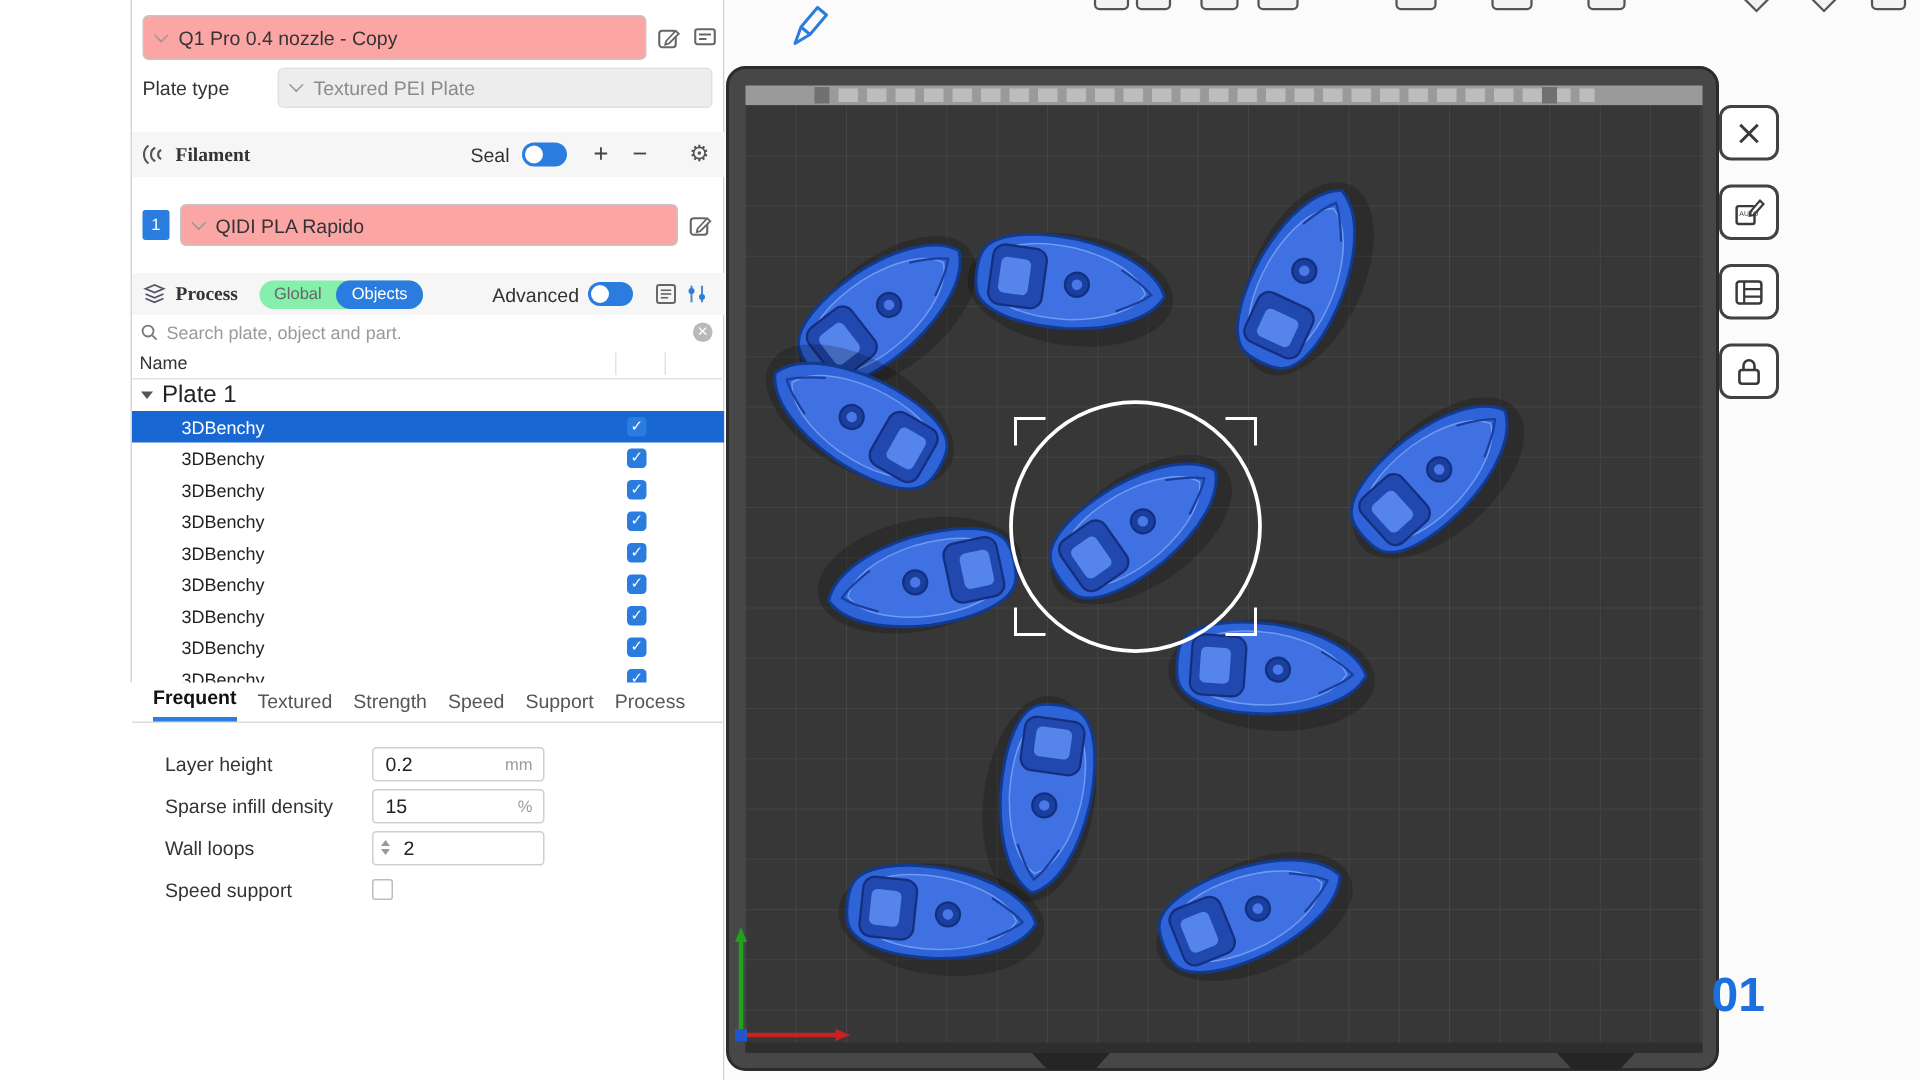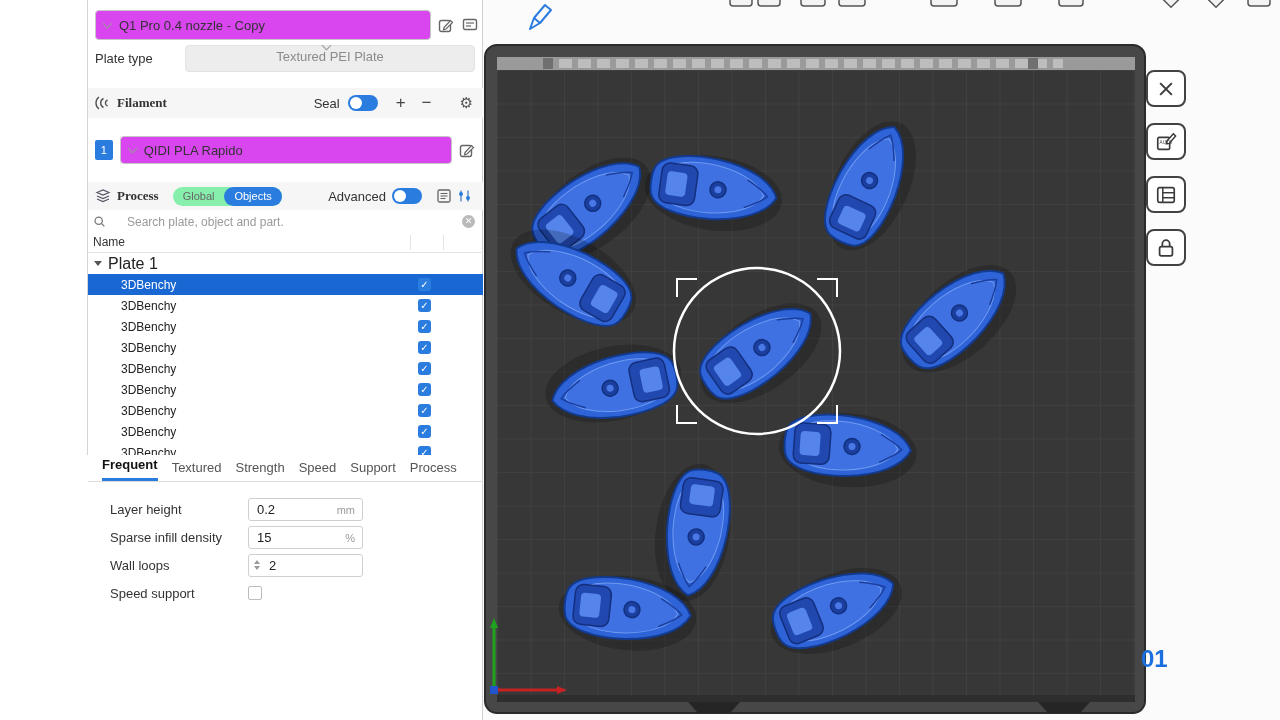--- a/index.html
+++ b/index.html
@@ -7,42 +7,42 @@
               font-family:"Liberation Sans", sans-serif; color:#222; }
   .abs { position:absolute; }
 
   
   #left-rail { left:0; top:0; width:88px; height:455px; background:#fff; border-right:1px solid #d5d5d5; }
 
   
   #panel { left:88px; top:0; width:395px; height:720px; background:#fff; border-right:1px solid #d0d0d0; }
 
   .dropdown { display:flex; align-items:center; border:1px solid #c6c6c6; border-radius:4px;
-              background:#d946ef; font-size:13px; padding:0 8px; height:30px; color:#333; }
-  .dropdown.gray { background:#ededed; border-color:#e2e2e2; color:#8b8b8b;flex-direction:column; }
+              background:#fca5a5; font-size:13px; padding:0 8px; height:30px; color:#333; }
+  .dropdown.gray { background:#ededed; border-color:#e2e2e2; color:#8b8b8b; }
   .chev { width:7px; height:7px; border-right:1.5px solid #999; border-bottom:1.5px solid #999;
           transform:rotate(45deg); display:inline-block; margin-right:8px; margin-top:-4px; flex:none; }
 
   .band { background:#f6f6f6; display:flex; align-items:center; }
   .band-title { font-size:13px; font-weight:bold; color:#333;font-family:Liberation Serif, serif; }
 
   .toggle { width:30px; height:16px; border-radius:8px; background:#2a7cdf; position:relative; flex:none; }
   .toggle::after { content:''; position:absolute; width:12px; height:12px; border-radius:50%;
                    background:#fff; top:2px; left:2px; }
 
   .pm { font-size:17px; color:#444; line-height:16px; cursor:default; }
 
   .slot { width:18px; height:20px; background:#2a7cdf; color:#fff; border-radius:2px;
           font-size:11px; display:flex; align-items:center; justify-content:center; }
 
   .pillgroup { display:flex; background:#86efac; border-radius:10px; height:19px; align-items:center; font-size:11px; }
   .pill { padding:0 10px; height:19px; display:flex; align-items:center; border-radius:10px; color:#666; }
   .pill.active { background:#2a7cdf; color:#fff; }
 
-  .search-row { display:flex; align-items:center;gap:16px; }
+  .search-row { display:flex; align-items:center; }
   .search-row input { border:none; outline:none; font-size:12px; flex:1; color:#333; }
   .search-row input::placeholder { color:#9a9a9a; }
   .clear-btn { width:13px; height:13px; border-radius:50%; background:#b9b9b9; color:#fff;
                font-size:9px; line-height:13px; text-align:center; }
 
   .name-header { font-size:12px; color:#333; border-bottom:1px solid #e3e3e3; position:relative; }
   .col-div { position:absolute; top:2px; bottom:2px; width:1px; background:#e3e3e3; }
 
   .trow { height:21px; display:flex; align-items:center; font-size:12px; position:relative; color:#222; }
   .trow.selected { background:#1967d2; color:#fff; }
@@ -68,21 +68,21 @@
   .spin .up { border-bottom:4px solid #999; }
   .spin .down { border-top:4px solid #999; }
   .spinval { font-size:13px; padding-left:9px; }
   .cb-empty { width:14px; height:14px; border:1px solid #bdbdbd; border-radius:2px; background:#fff; margin-left:22px; }
 
   .icon16 { width:16px; height:16px; flex:none; }
   .gear { font-size:15px; color:#555; line-height:16px; }
 
   
   #viewport { left:483px; top:0; width:797px; height:720px; background:#fbfbfb; }
-  #plate-number { left:658px; top:645px; font-size:24px; font-weight:bold; color:#1c6fdf; }
+  #plate-number { left:658px; top:645px; font-size:32px; font-weight:bold; color:#1c6fdf; }
 
   #right-toolbar { left:663px; top:70px; display:flex; flex-direction:column; gap:16px; }
   .tool-btn { width:40px; height:37px; border:2px solid #424242; border-radius:8px; background:#fff;
               display:flex; align-items:center; justify-content:center; }
 </style>
 </head>
 <body>
 
 <div id="left-rail" class="abs"></div>
 

